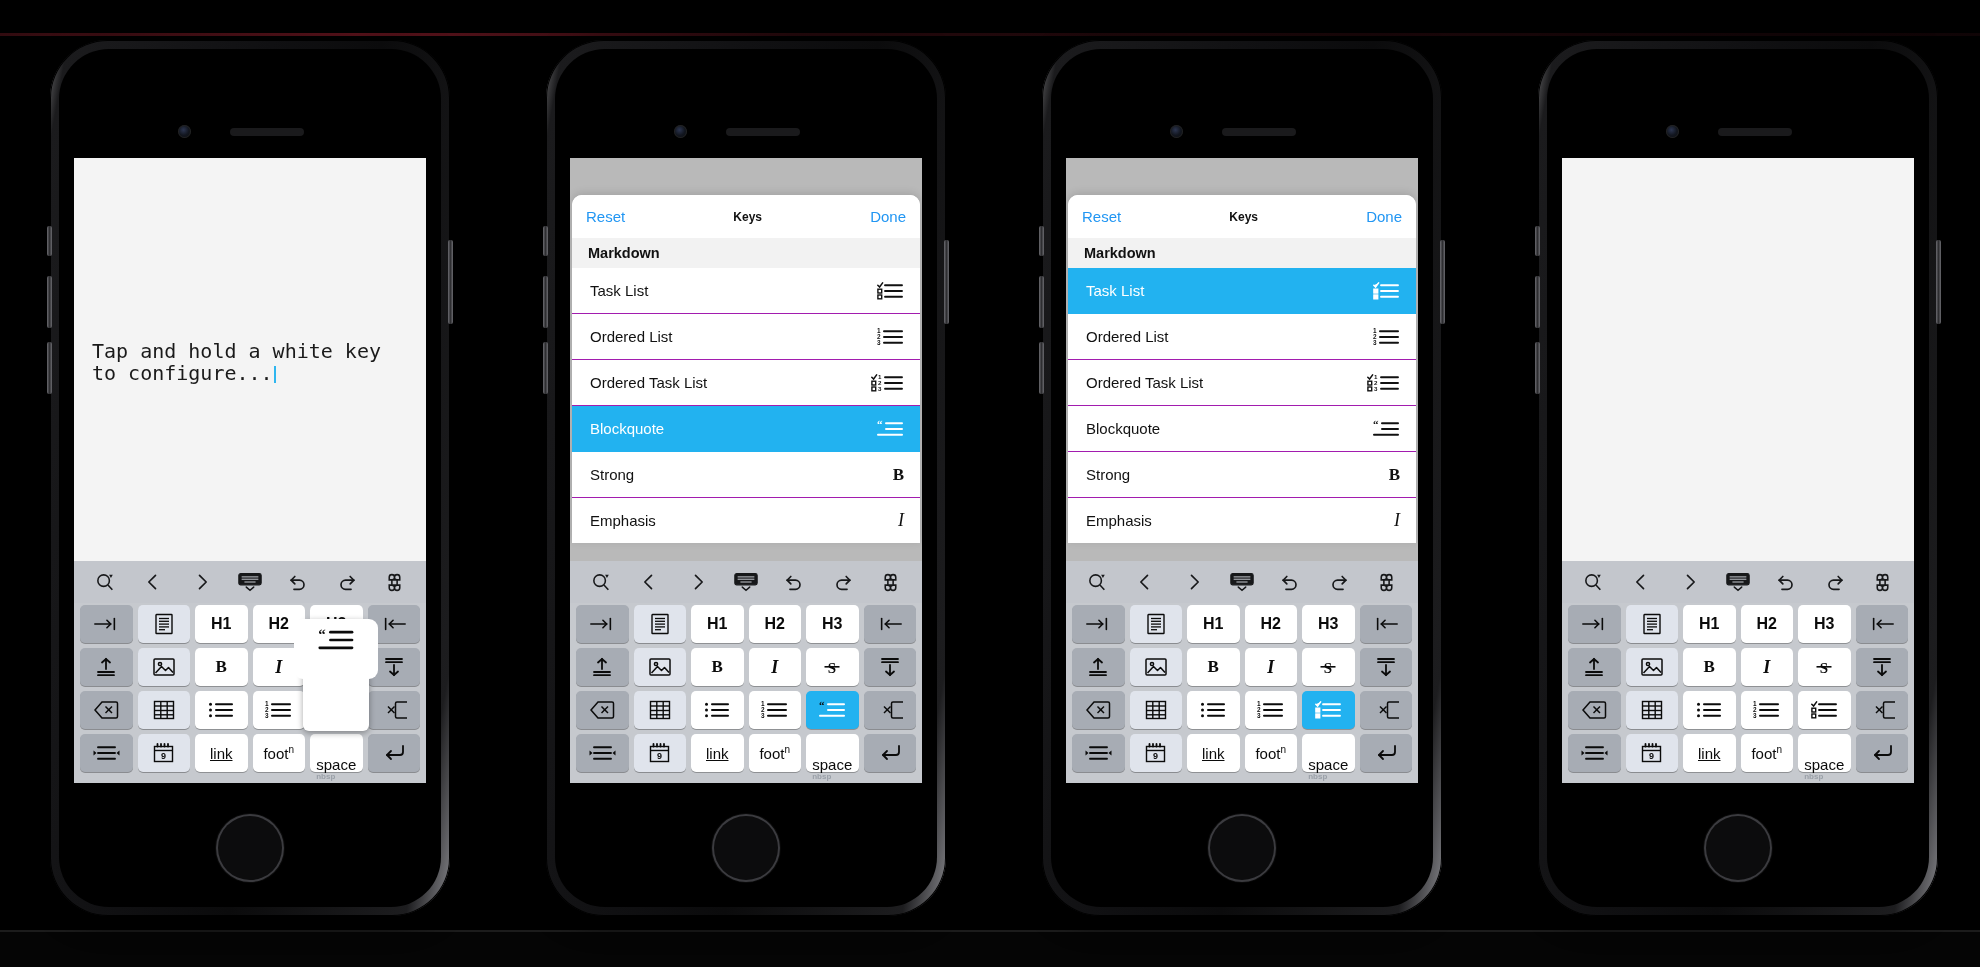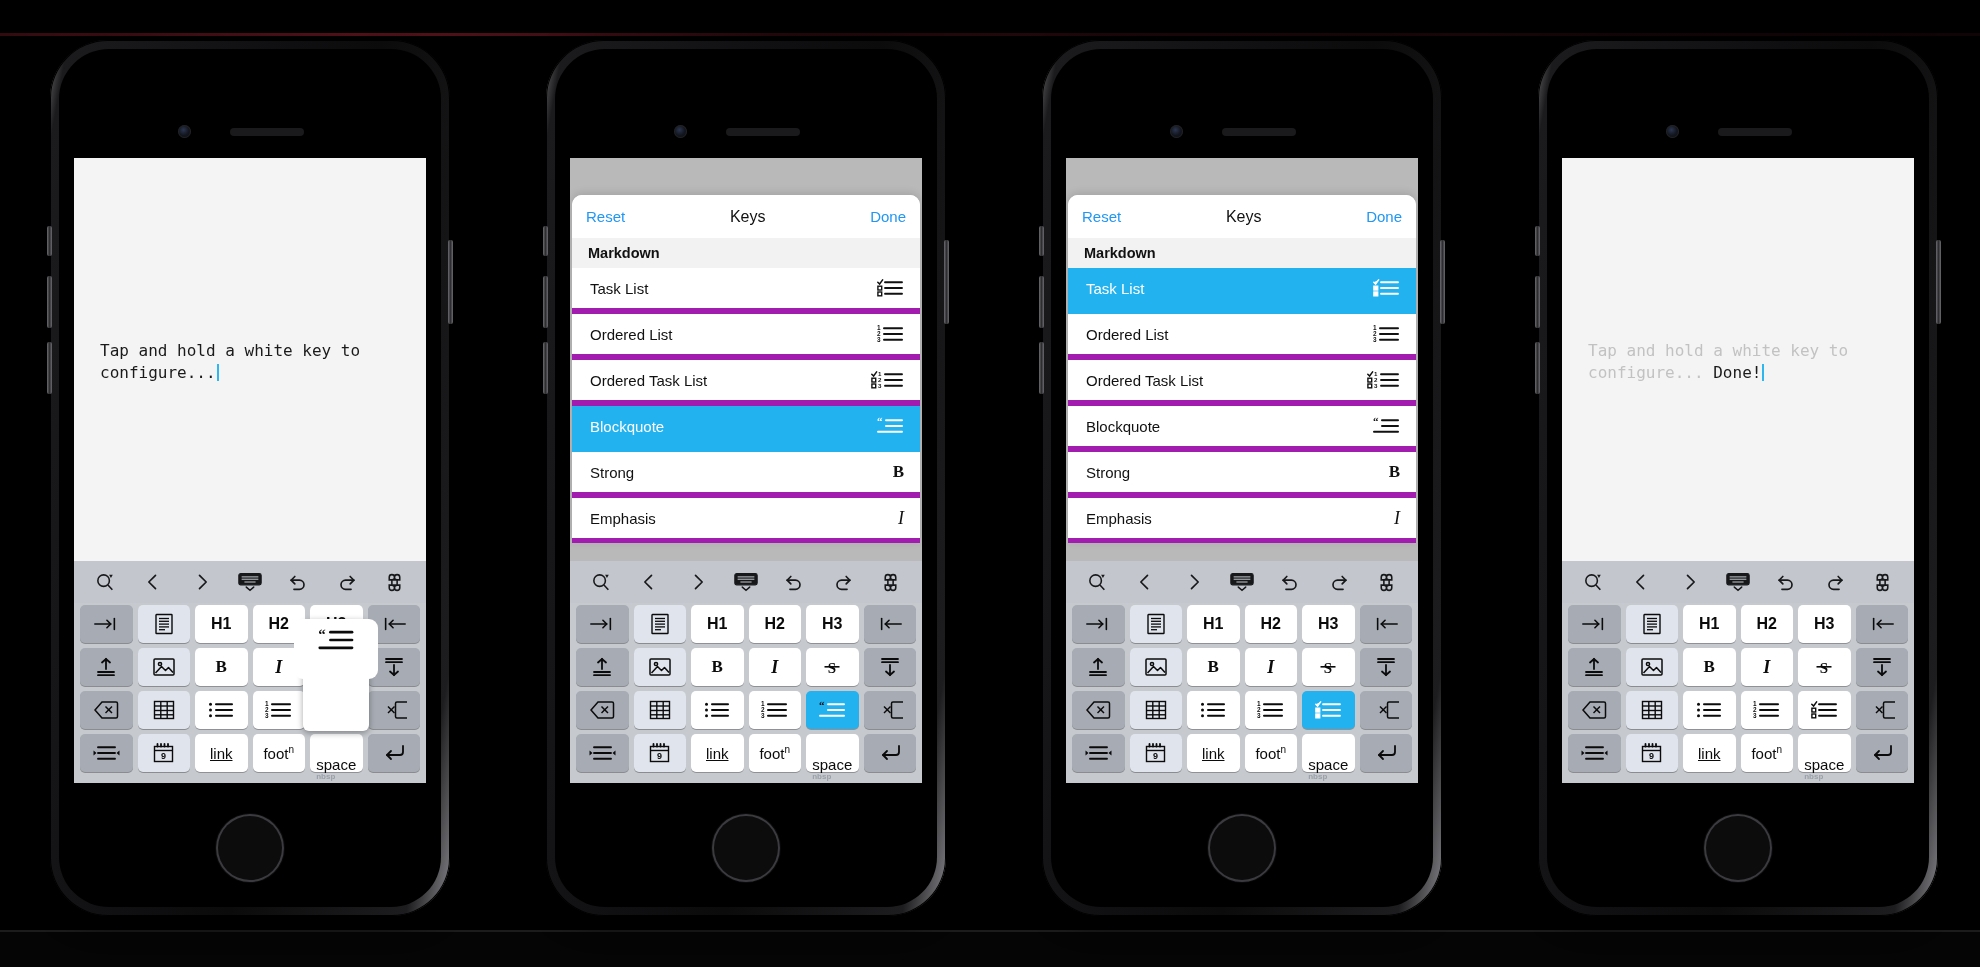--- a/index.html
+++ b/index.html
@@ -81,24 +81,24 @@
   .btn-vol-down { left: -3px; top: 302px; width: 5px; height: 52px; }
   .btn-ring     { left: -3px; top: 186px; width: 5px; height: 30px; }
   .btn-power    { right: -3px; top: 200px; width: 5px; height: 84px; }
 
   
   .doc-area {
     position: absolute; left: 0; top: 0; right: 0;
     height: 432px; background: #f4f4f4;
   }
   .doc-text {
-    position: absolute; left: 26px; top: 182px;
+    position: absolute; left: 18px; top: 182px;
     width: 300px;
     font-family: "DejaVu Sans Mono", "Liberation Mono", monospace;
-    font-size: 16px; line-height: 22px;
+    font-size: 20px; line-height: 22px;
     color: #1a1a1a; white-space: pre-wrap;
   }
   .doc-text.placeholder { color: #c2c2c2; }
   .doc-text .typed { color: #1a1a1a; }
   .caret {
     display: inline-block; width: 2px; height: 17px;
     background: #2fb6ef; vertical-align: -3px; margin-left: 1px;
   }
 
   
@@ -177,33 +177,33 @@
   .settings-nav {
     height: 43px; display: flex; align-items: center;
     justify-content: space-between; padding: 0 14px;
     background: #fff;
     gap: 32px;
   }
   .settings-nav .nav-btn {
     font-size: 15px; color: #2196f3;
   }
   .settings-nav .nav-title {
-    font-size: 16px; font-weight: normal; color: #111;
+    font-size: 12px; font-weight: bold; color: #111;
   }
   .settings-section {
     height: 30px; display: flex; align-items: center;
     padding: 0 16px; background: #f2f2f2;
     font-size: 14.5px; font-weight: bold; color: #111;
   }
   .settings-row {
     height: 46px; display: flex; align-items: center;
     justify-content: space-between;
     padding: 0 16px 0 18px;
     background: #fff;
-    border-bottom: 6px solid #a21caf;
+    border-bottom: 1px solid #a21caf;
     font-size: 15px; color: #111;
   }
   .settings-row.selected { background: #22b2f0; color: #fff; border-bottom-color:#22b2f0; }
   .settings-row.selected svg { stroke: #fff; fill: #fff; }
   .settings-row .row-icon { width: 34px; display: flex; justify-content: flex-end; }
   .sheet-dim-full {
     position: absolute; left:0; top:0; right:0; bottom:0;
     background: #b9b9b9;
   }
 </style>
@@ -1167,23 +1167,20 @@
   </div>
     <div class="device" style="left:1538px;top:40px;">
     <div class="btn-side btn-ring"></div>
     <div class="btn-side btn-vol-up"></div>
     <div class="btn-side btn-vol-down"></div>
     <div class="btn-side btn-power"></div>
     <div class="device-inner">
       <div class="camera"></div>
       <div class="earpiece"></div>
       <div class="screen">
-        <div class="doc-area">
-      <div class="doc-text placeholder">Tap and hold a white key to configure... <span class="typed">Done!</span><span class="caret"></span></div>
-    </div>
         <div class="kb-wrap">
             <div class="kb-toolbar">
               <div class="tb-btn">
                 <svg width="22" height="22" viewBox="0 0 24 24" fill="none" stroke="currentColor" stroke-width="1.7">
                   <circle cx="10.5" cy="10.5" r="6.3"></circle>
                   <line x1="15.2" y1="15.2" x2="20" y2="20.5"></line>
                   <path d="M16.5 4.2 l4 0 l-2 3.3 z" fill="currentColor" stroke="none"></path>
                 </svg>
               </div>
               <div class="tb-btn">

